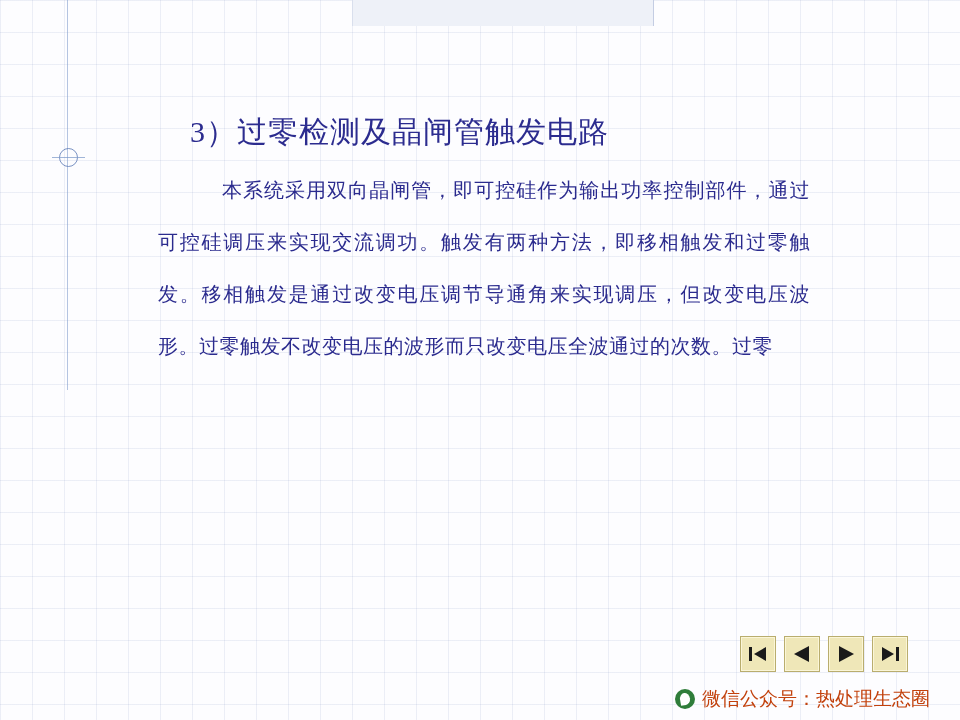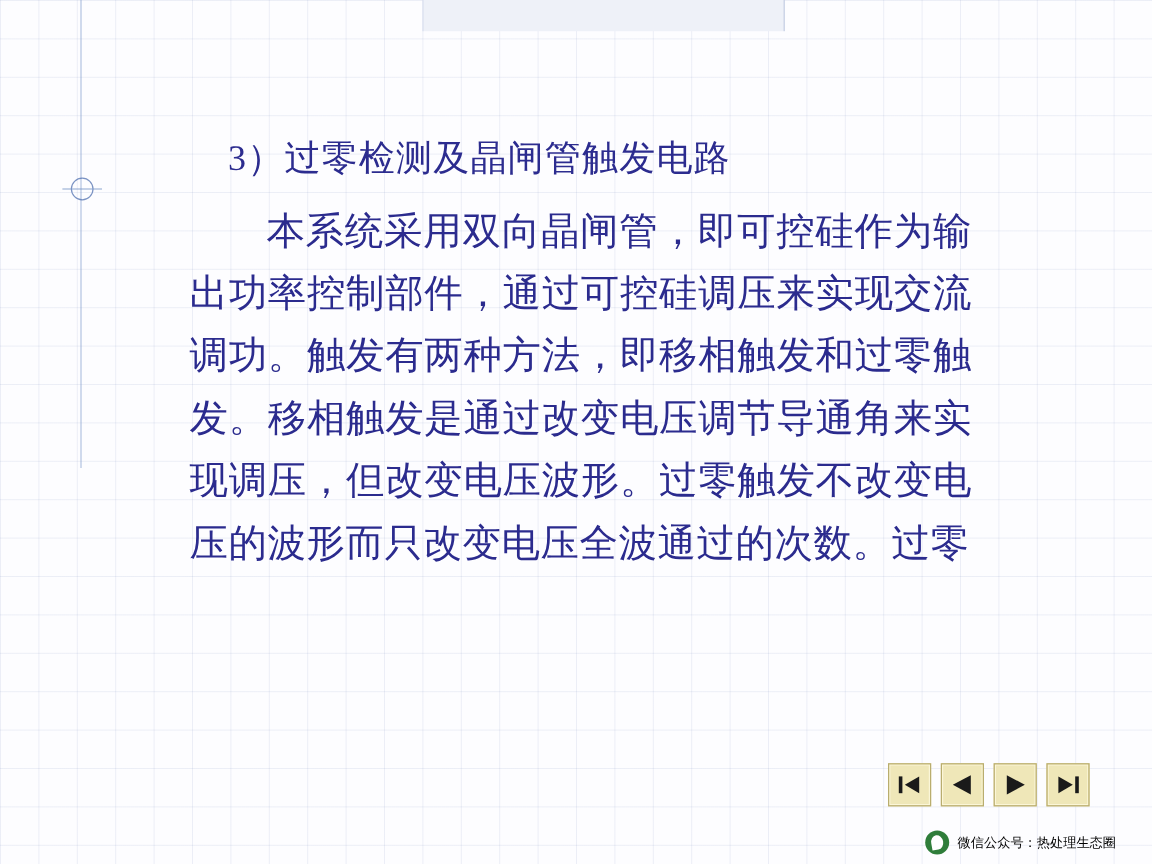--- a/index.html
+++ b/index.html
@@ -94,28 +94,28 @@
     white-space: nowrap;
     font-family: "Liberation Serif", serif;
     font-weight: 400;
   }
 
   .body-text {
     position: absolute;
     left: 158px;
     top: 166px;
     width: 652px;
-    font-size: 32px;
+    font-size: 20px;
     line-height: 52px;
     color: #2b2b8e;
     text-align: justify;
     text-justify: inter-character;
     letter-spacing: 0.5px;
     text-indent: 64px;
-    font-family: Liberation Sans, sans-serif;
+    font-family: Liberation Mono, monospace;
   }
   .body-text .lastline {
     display: block;
     text-indent: 0;
   }
 
   
   #nav {
     position: absolute;
     right: 52px;
@@ -156,22 +156,22 @@
     position: absolute;
     left: 5px;
     top: 4px;
     width: 10px;
     height: 12px;
     border-radius: 50% 50% 50% 0;
     background: #ffffff;
     transform: rotate(-10deg);
   }
   #wm-text {
-    font-size: 11px;
-    color: #000000;
+    font-size: 19px;
+    color: #c2410c;
     font-family: "Liberation Sans", sans-serif;
     white-space: nowrap;
   }
 </style>
 </head>
 <body>
 
 <div id="slide">
 
   <div id="grid-bg"></div>

